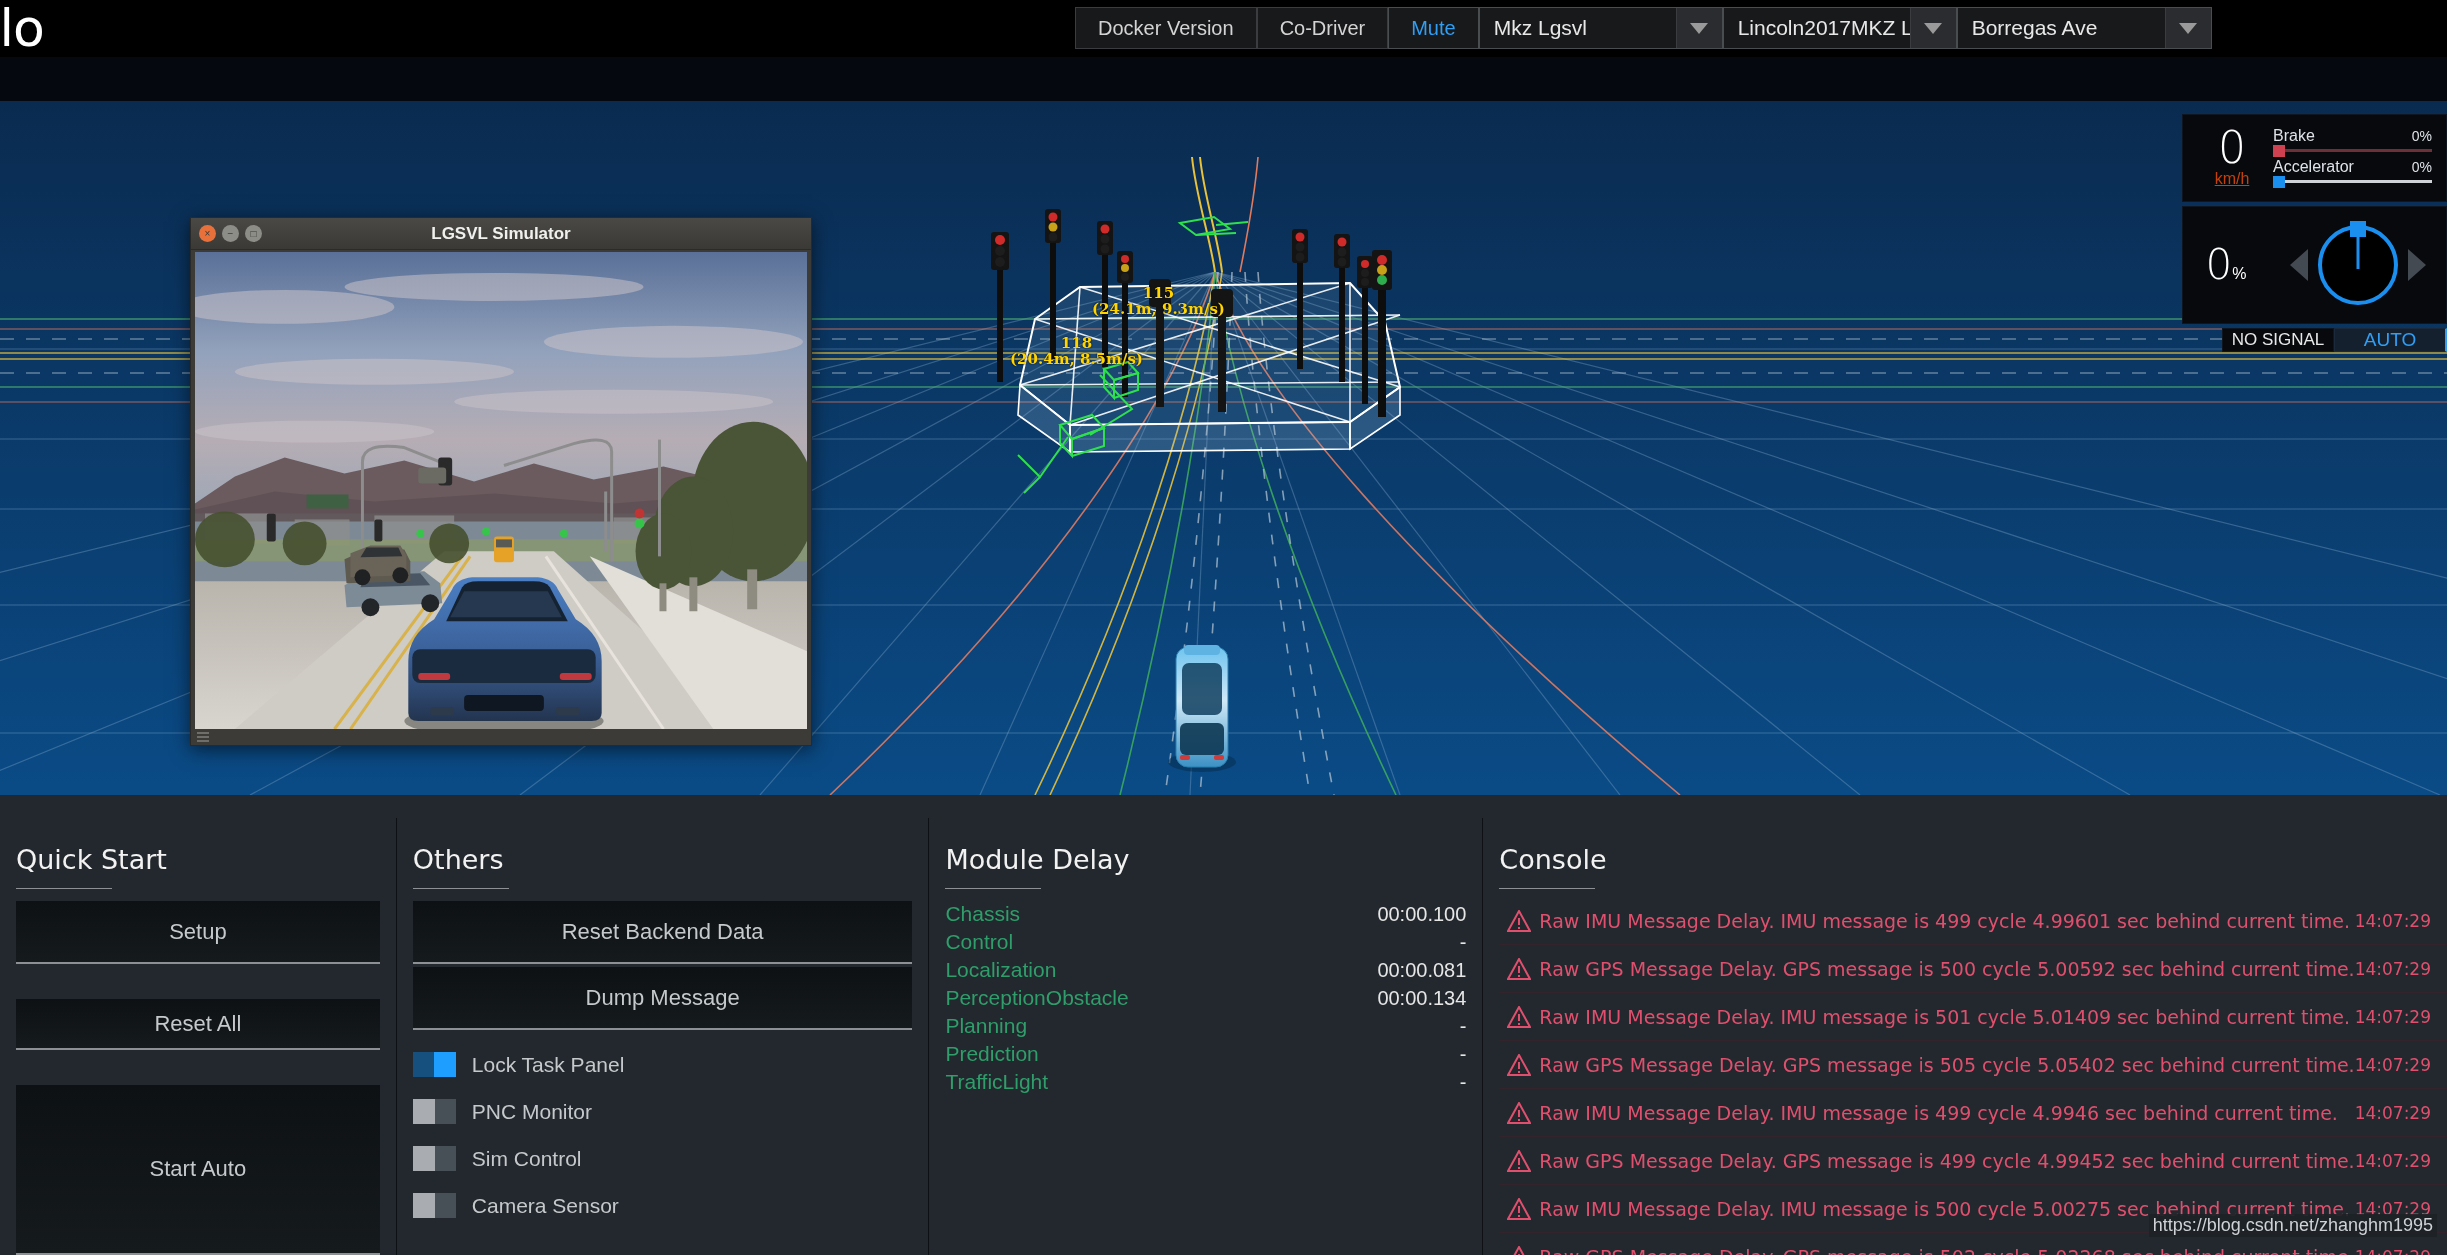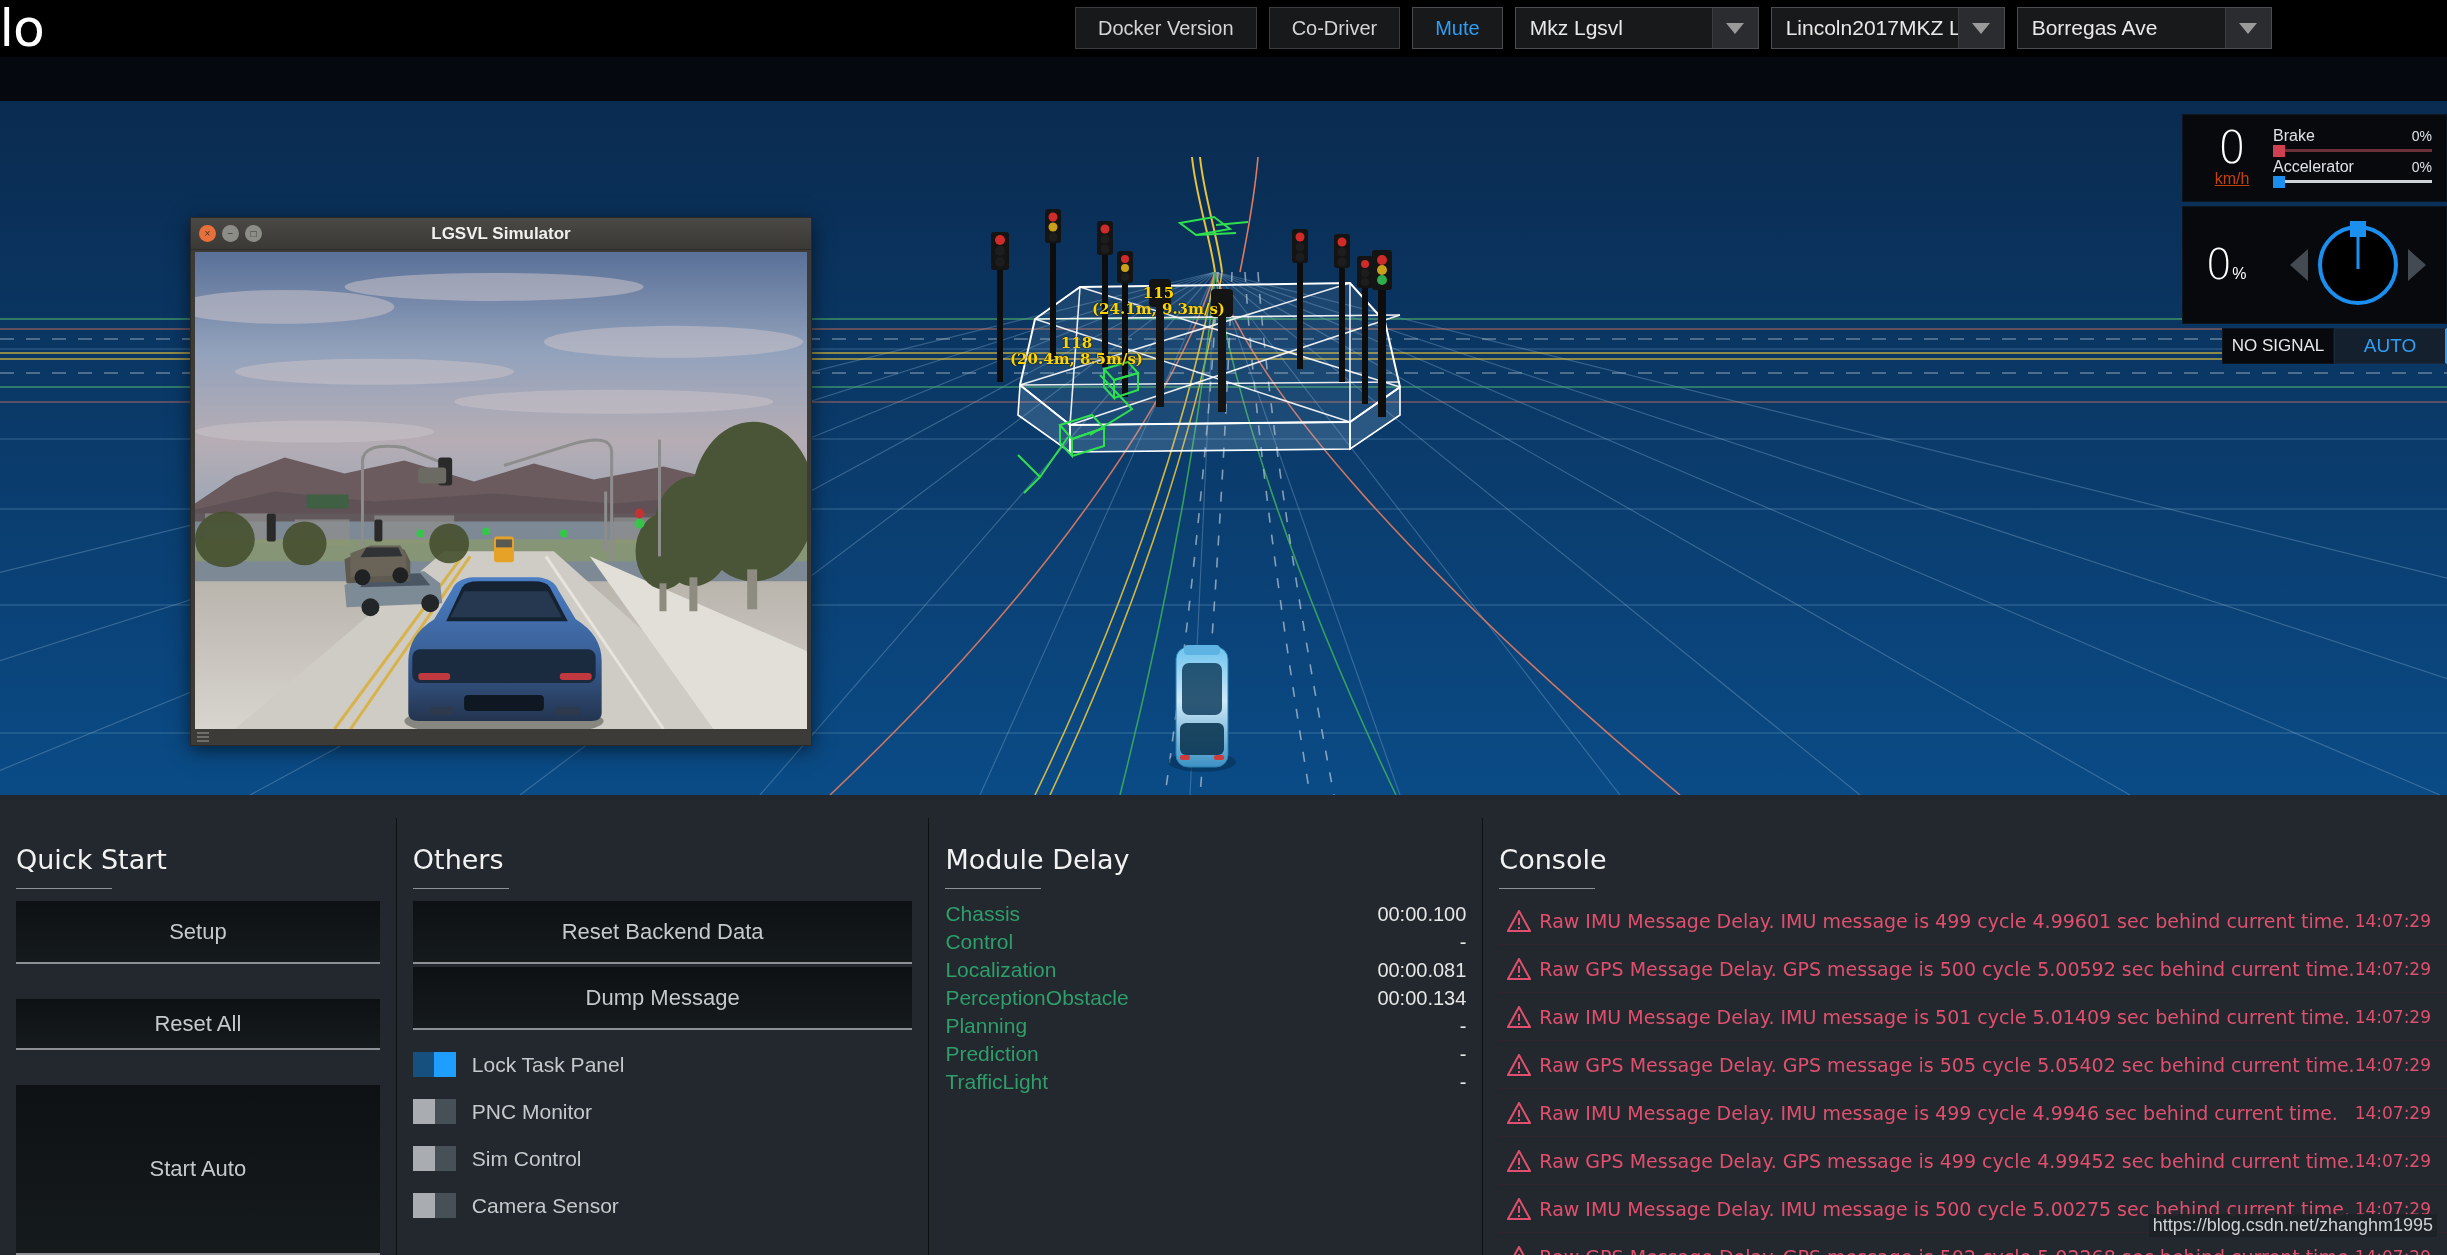--- a/index.html
+++ b/index.html
@@ -17,21 +17,21 @@
     background: #000; display: flex; align-items: center;
   }
   .brand-logo {
     position: absolute; left: -14px; top: 2px;
     font-size: 52px; font-weight: 400; color: #ffffff;
     letter-spacing: -1px; line-height: 52px;
     font-family: "DejaVu Sans", sans-serif;
   }
   .header-controls {
     position: absolute; left: 1075px; top: 7px;
-    display: flex; align-items: center; gap: 12px; height: 42px;
+    display: flex; align-items: center; height: 42px;
   }
   .hdr-btn {
     height: 42px; background: #18191b; border: 1px solid #3a3c3f;
     color: #d4d4d4; font-size: 20px; display: flex; align-items: center;
     justify-content: center; padding: 0 22px; cursor: pointer;
     font-family: "Liberation Sans", sans-serif;
   }
   .hdr-btn.accent { color: #2f9ef4; border-color: #4a4d50; }
   .hdr-select {
     height: 42px; background: #18191b; border: 1px solid #4a4d50;
@@ -136,21 +136,21 @@
   .tri-r { width:0;height:0;border-top:16px solid transparent;border-bottom:16px solid transparent;border-left:18px solid #444a52; }
   .wheel-circle {
     width:80px; height:80px; border-radius:50%; border:4px solid #1a8ff0;
     position:relative; background:#000;
   }
   .wheel-needle { position:absolute; left:50%; top:4px; width:3px; height:36px;
                   background:#1a8ff0; transform:translateX(-50%); }
   .wheel-top { position:absolute; left:50%; top:-8px; width:16px; height:16px;
                background:#1a8ff0; transform:translateX(-50%); }
 
-  .hud-status { display:flex; height:36px;padding-left:40px; }
+  .hud-status { display:flex; height:24px;padding-left:40px; }
   .st-nosignal { flex:1; background:#07090d; color:#e8e8e8; font-size:17px;
                  display:flex; align-items:center; justify-content:center;
                  border:1px solid #10161f; }
   .st-auto { flex:1; background:#15202e; color:#2f9ef4; font-size:19px;
              display:flex; align-items:center; justify-content:center;
              border:1px solid #1a2a3c; border-right: 2px solid #2f9ef4; }
 
   
   .panels {
     position: absolute; left: 0; top: 795px; width: 2447px; height: 460px;

